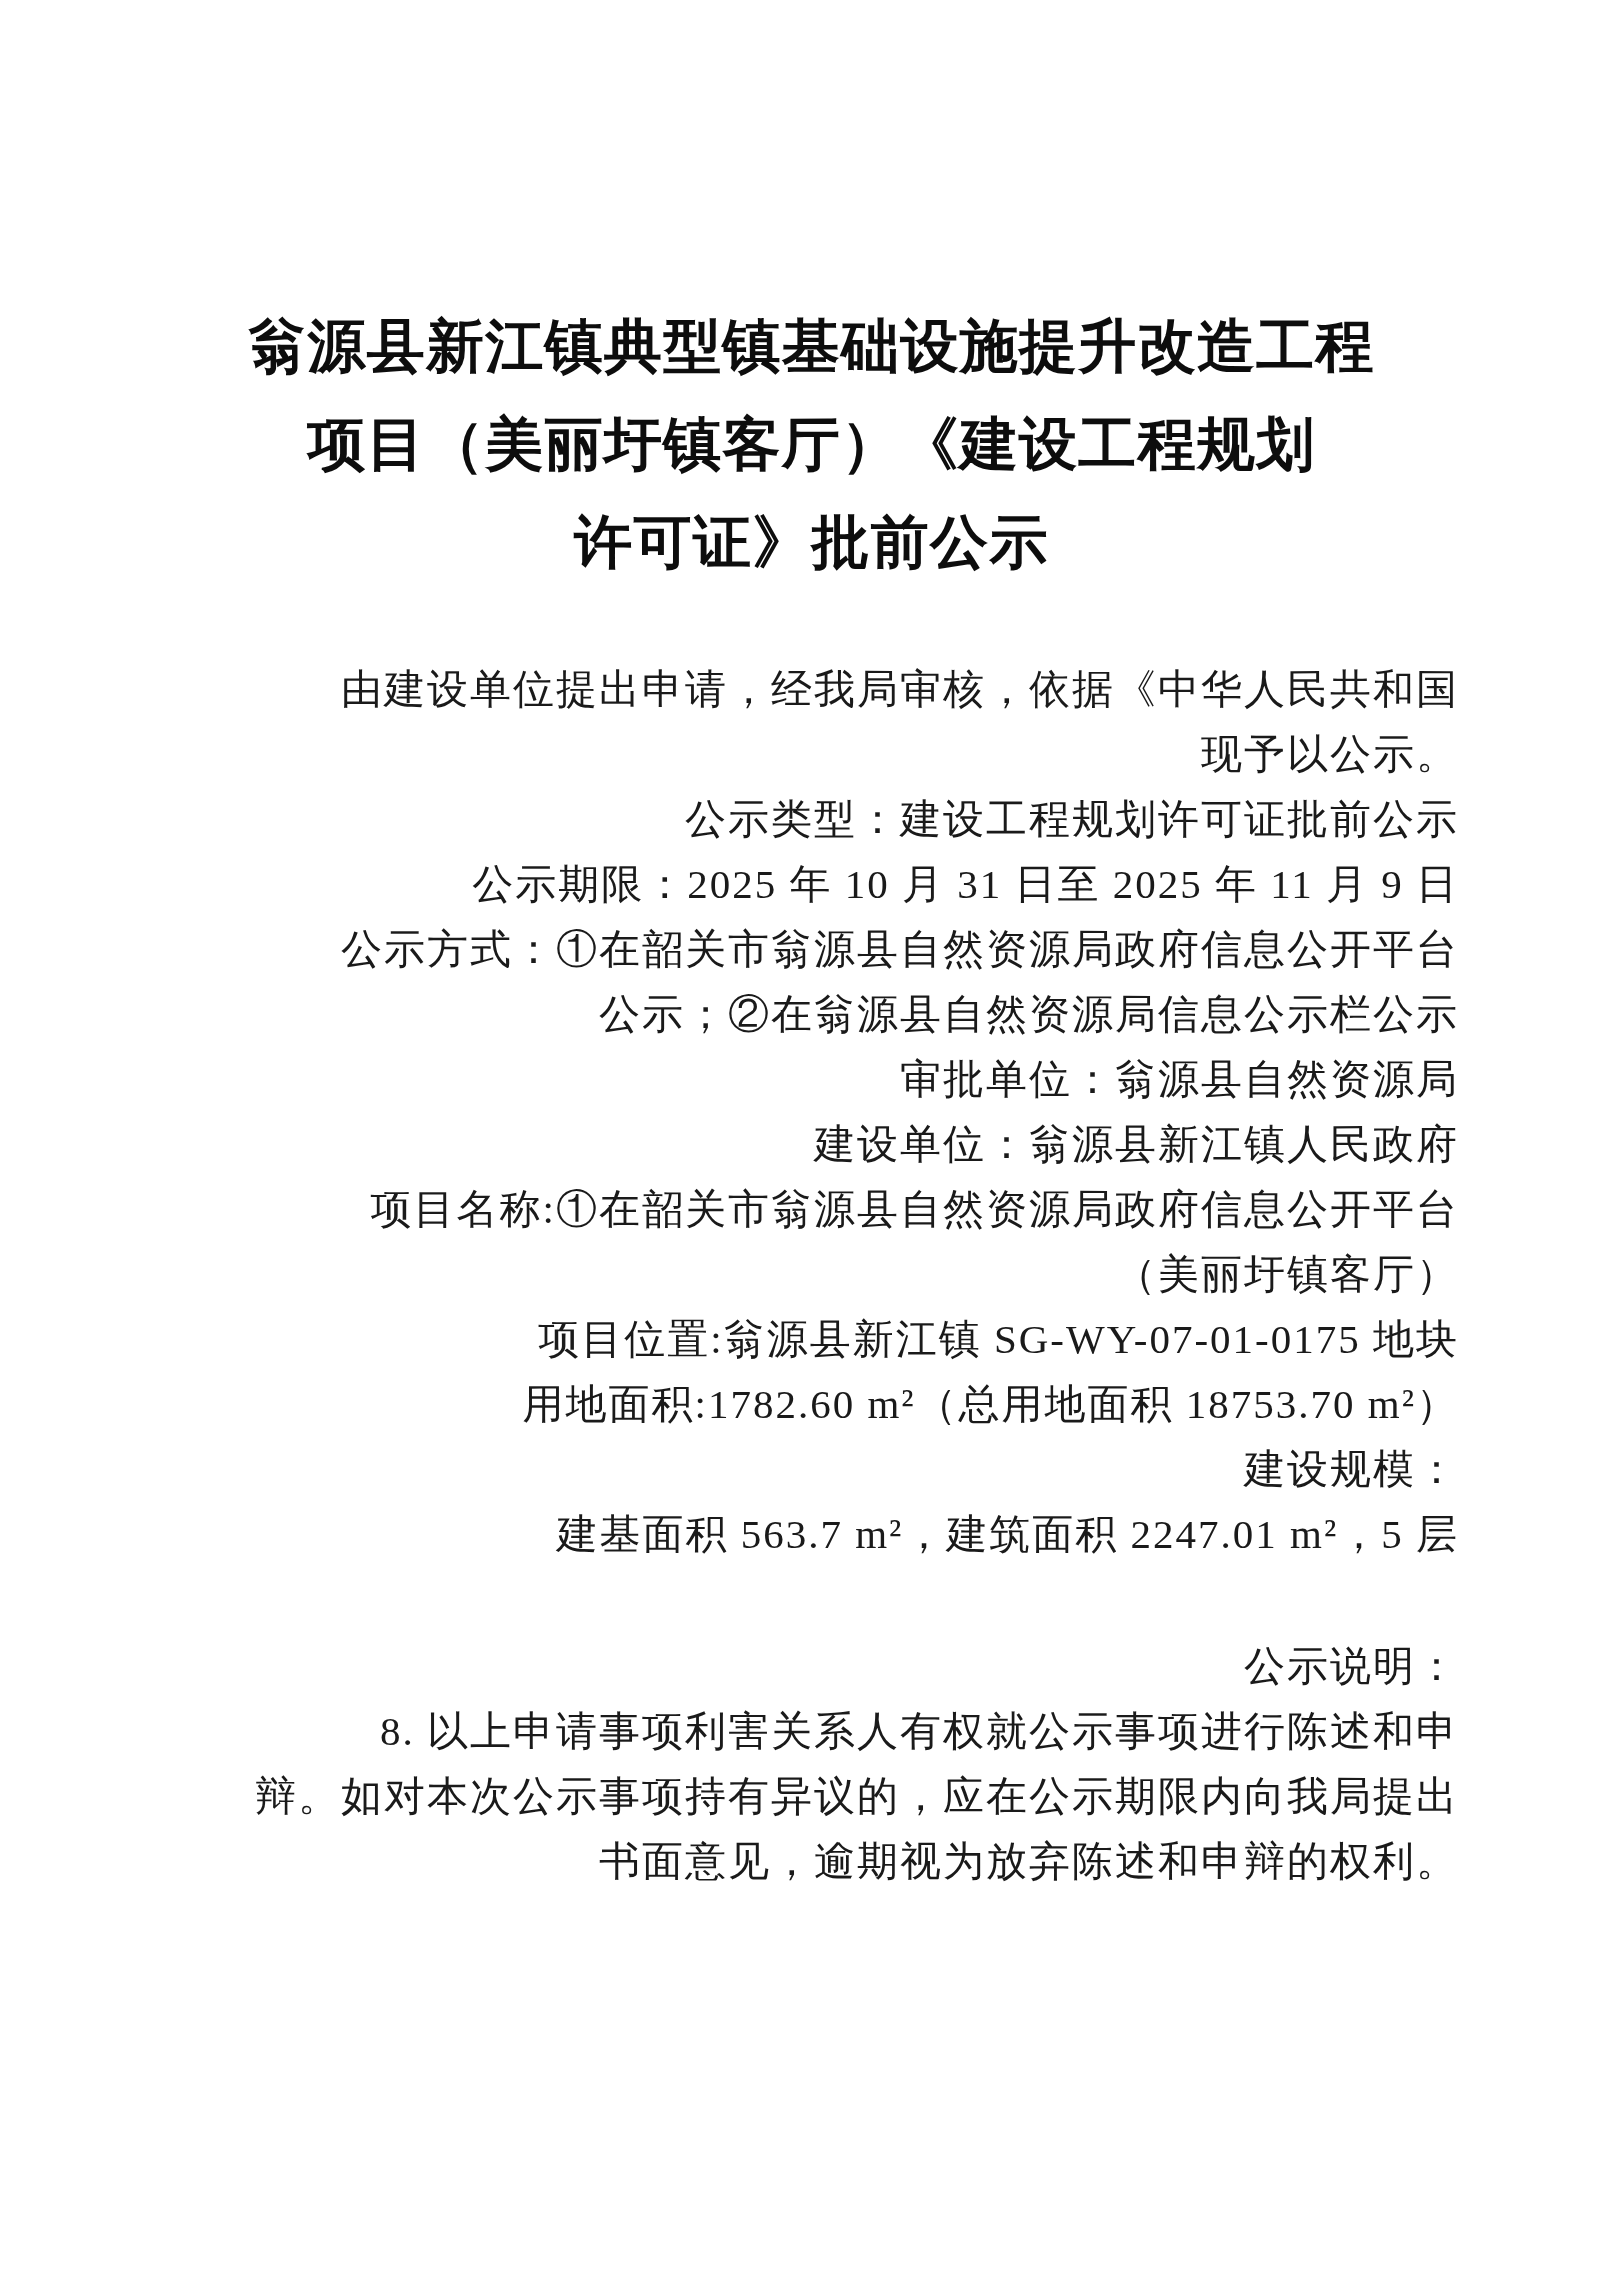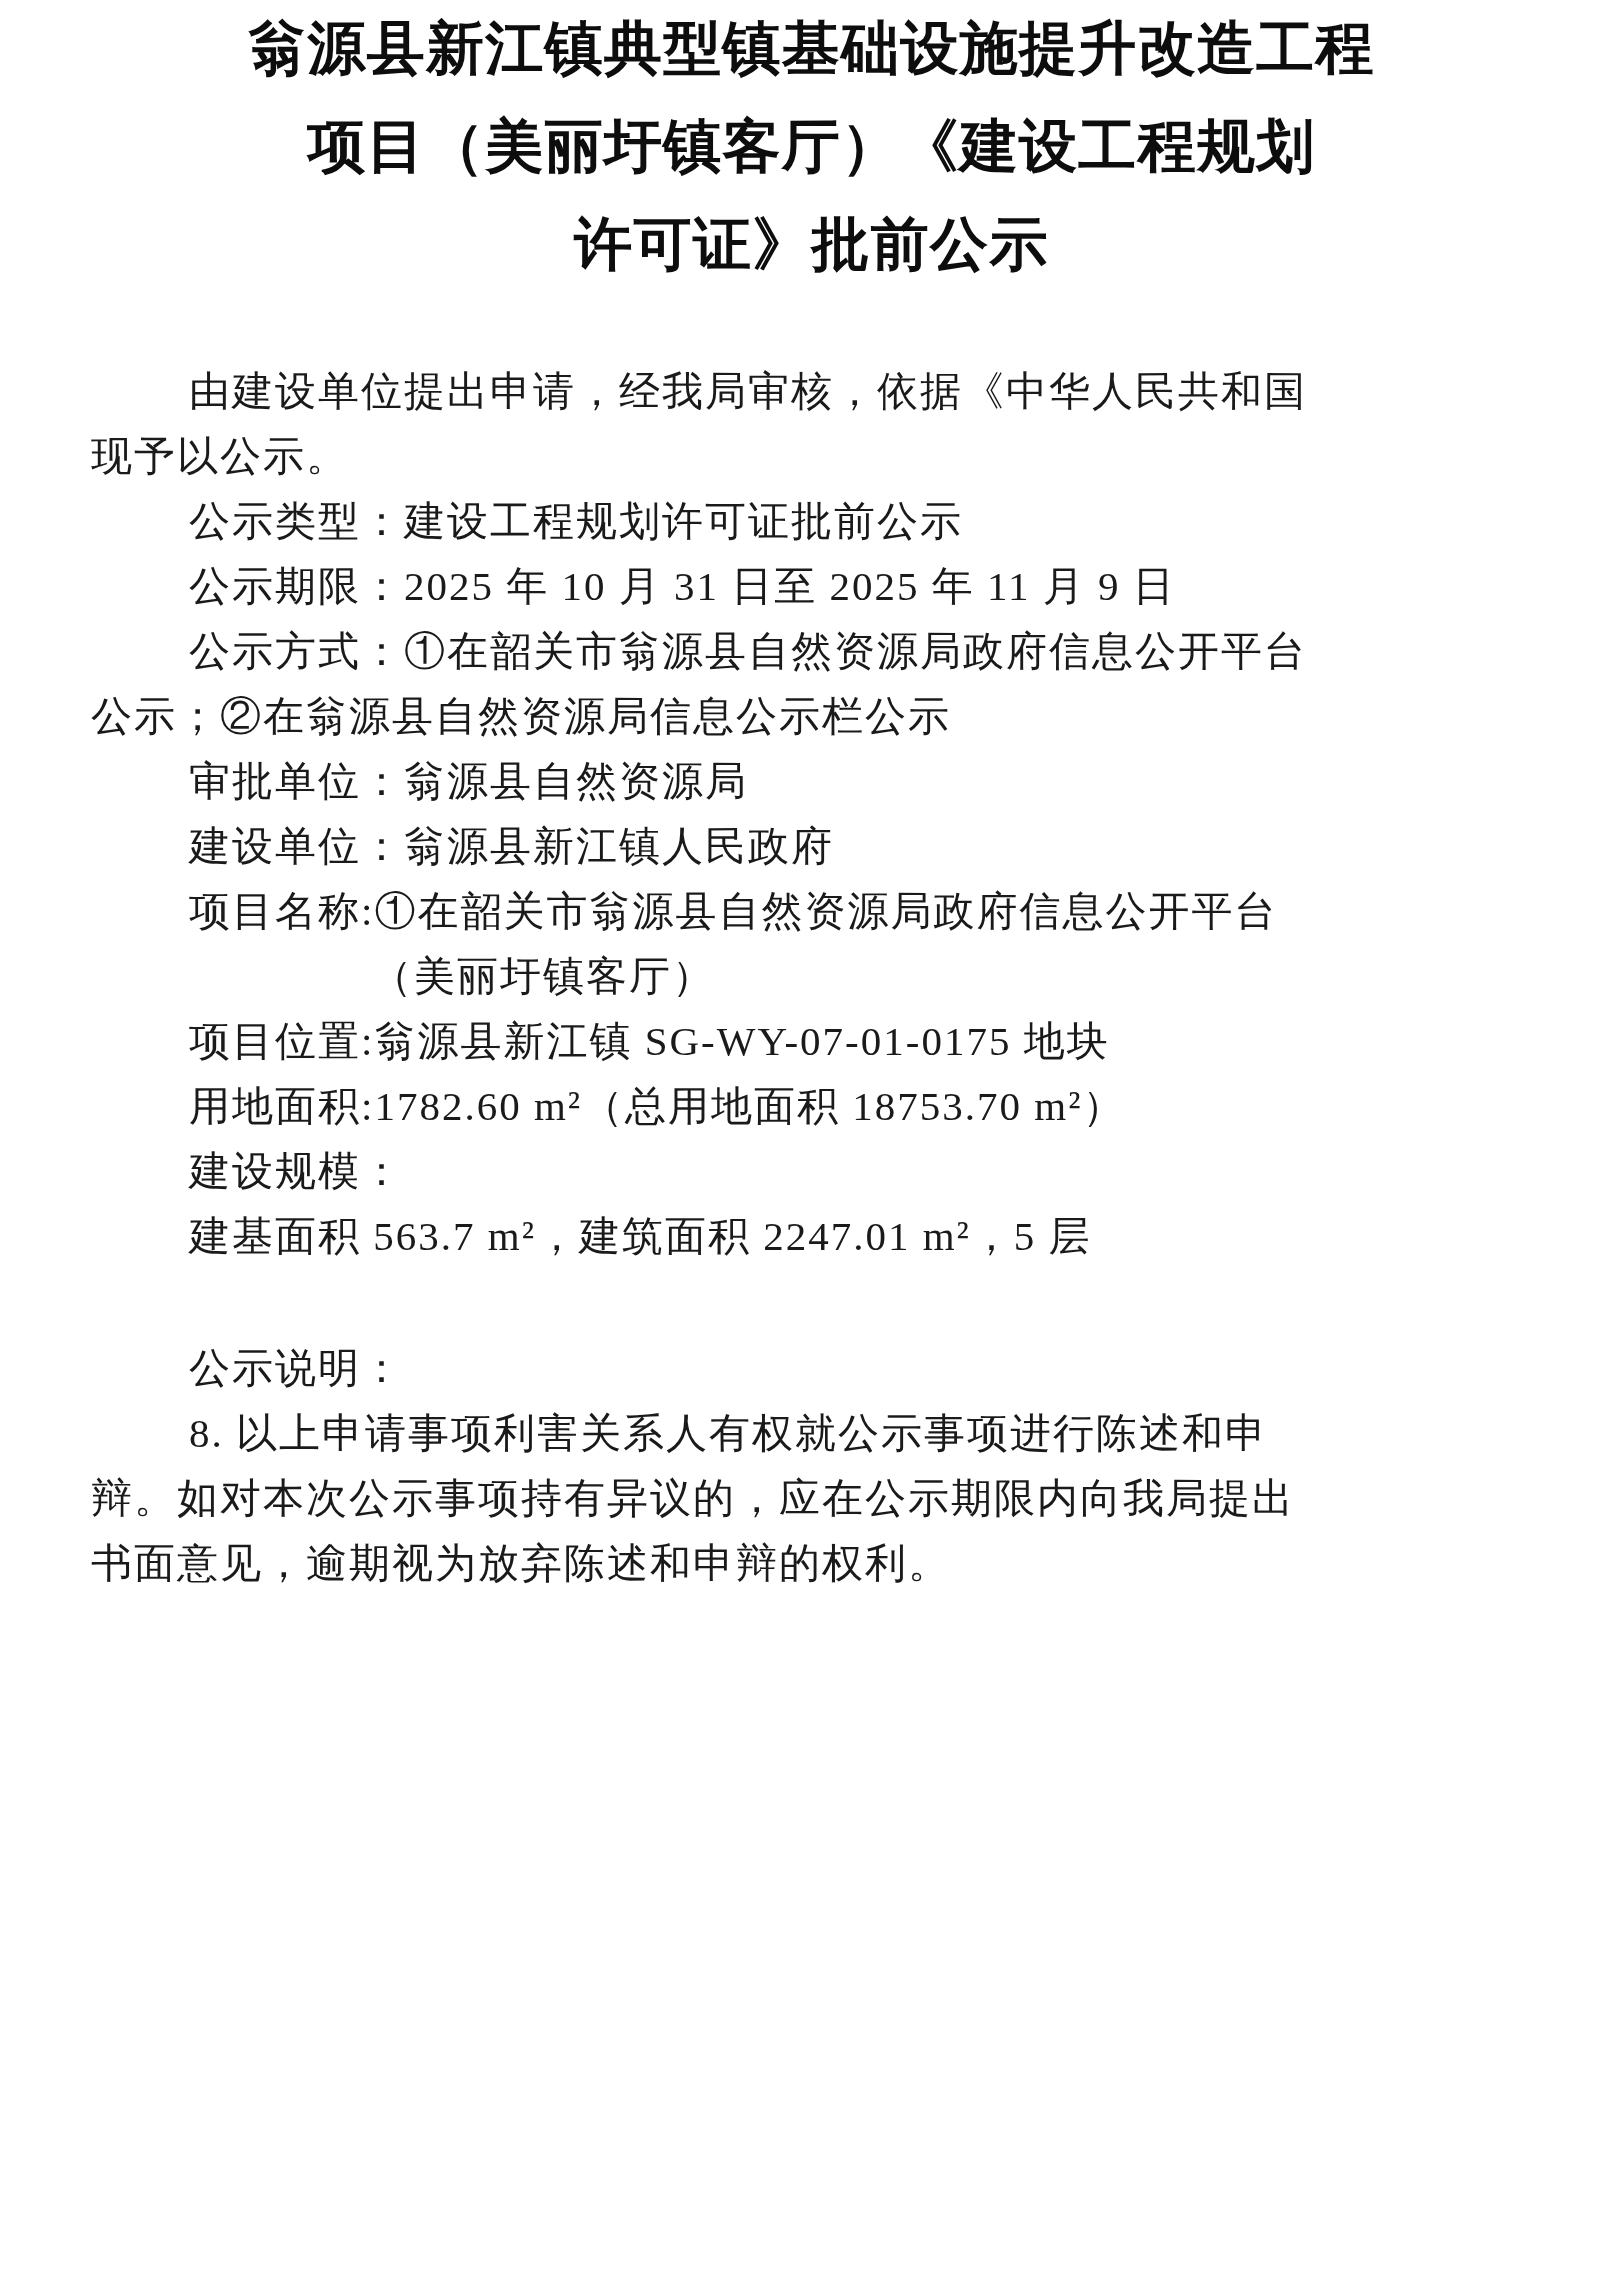--- a/index.html
+++ b/index.html
@@ -11,39 +11,41 @@
     position: relative;
     width: 1623px;
     height: 2295px;
     background: #ffffff;
     color: #161616;
     overflow: hidden;
     font-family: "Liberation Serif", "DejaVu Serif", serif;
   }
   .title {
     margin: 0;
+    padding-top: 298px;
     text-align: center;
     font-size: 58px;
     font-weight: bold;
     line-height: 98px;
     letter-spacing: 1.3px;
     color: #0d0d0d;
   }
   .title-line {
     white-space: nowrap;
   }
   .body-text {
     margin-top: 65px;
-    padding-left: 91px;
+    padding-left: 120px;
     padding-right: 164px;
     font-size: 41px;
     font-weight: 400;
     line-height: 65px;
     letter-spacing: 2px;
     color: #1a1a1a;
+    text-align: right;
   }
   .ln {
     white-space: nowrap;
   }
   .ind {
     text-indent: 98px;
   }
   .ind-deep {
     text-indent: 280px;
   }

